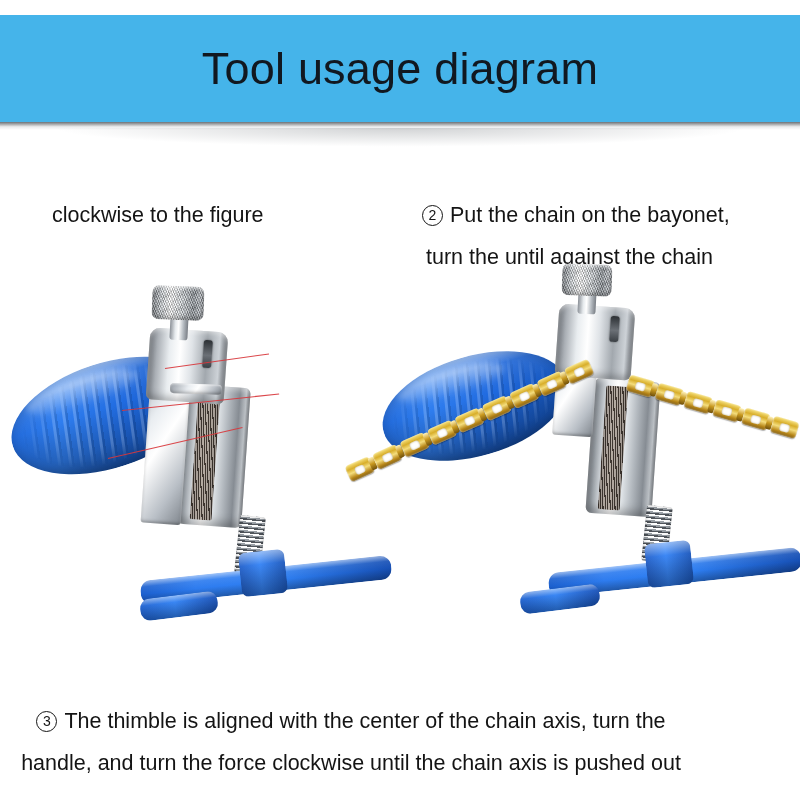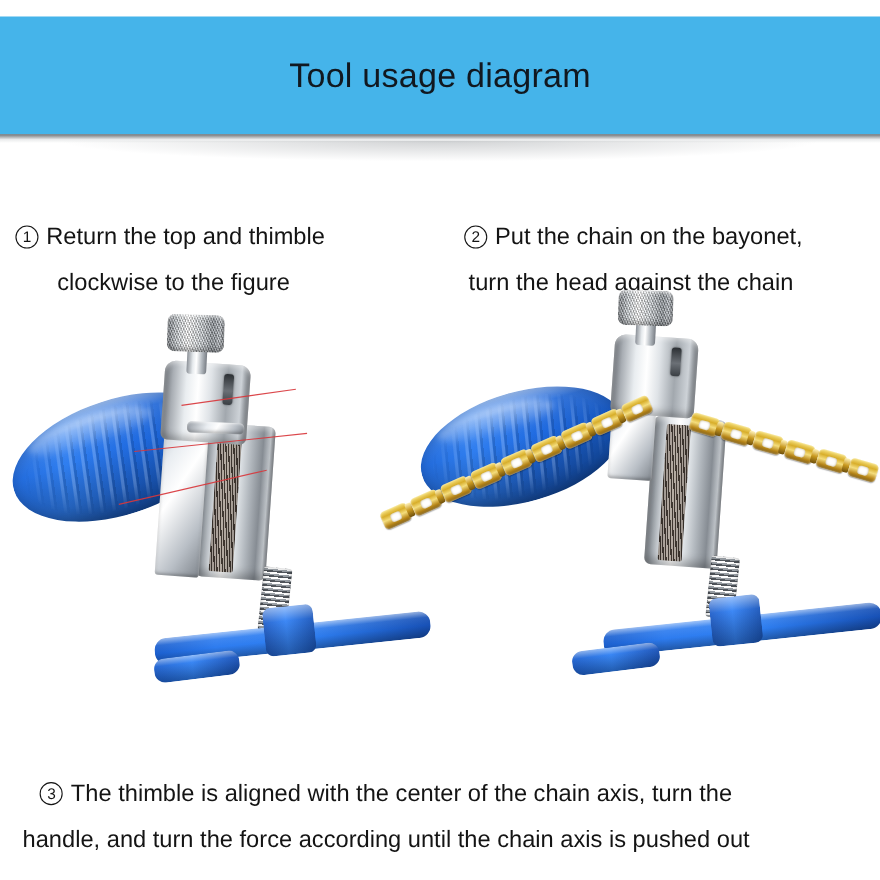--- a/index.html
+++ b/index.html
@@ -12,21 +12,21 @@
   #page { position: relative; width: 800px; height: 800px; background: #fff; }
 
   
   .banner-wrap { position: absolute; left: 0; top: 15px; width: 800px; height: 112px; }
   .banner {
     position: absolute; left: 0; top: 0; width: 800px; height: 107px;
     background: #45b4ea;
     display: flex; align-items: center; justify-content: center;
   }
   .banner-title {
-    font-size: 31px; font-weight: 400; color: #111820;
+    font-size: 45px; font-weight: 400; color: #111820;
     letter-spacing: 0.2px; line-height: 1;
     font-family: "Liberation Sans", sans-serif;
   }
   .banner-shadow {
     position: absolute; left: 0; top: 107px; width: 800px; height: 8px;
     background: linear-gradient(to bottom, rgba(60,66,72,0.75), rgba(120,126,132,0.15) 60%, rgba(255,255,255,0) 100%);
   }
   .banner-shadow-soft {
     position: absolute; left: 0; top: 113px; width: 800px; height: 26px;
     background: radial-gradient(ellipse 60% 100% at 50% 0%, rgba(90,96,102,0.28), rgba(255,255,255,0) 72%);
@@ -190,27 +190,26 @@
 
   <div class="banner-wrap">
     <div class="banner">
       <div class="banner-title">Tool usage diagram</div>
     </div>
     <div class="banner-shadow"></div>
     <div class="banner-shadow-soft"></div>
   </div>
 
   <div class="caption" id="cap1">
-    <div class="l1"><span class="circ">1</span><span>Return the top and thimble</span></div>
     <div class="l2">clockwise to the figure</div>
   </div>
 
   <div class="caption" id="cap2">
     <div class="l1"><span class="circ">2</span><span>Put the chain on the bayonet,</span></div>
-    <div class="l2">turn the head against the chain</div>
+    <div class="l2">turn the until against the chain</div>
   </div>
 
   <div class="stage">
 
     <div class="tool" style="left:0; top:0; width:400px; height:420px;">
 
       <div class="grip" style="left:8px; top:95px; width:200px; height:105px; transform:rotate(-18deg);">
         <div class="ribs"></div>
         <div class="gloss"></div>
       </div>
@@ -295,16 +294,16 @@
 
       <div class="thandle-bar" style="left:178px; top:292px; width:254px; height:24px; transform:rotate(-6deg);"></div>
       <div class="thandle-hub" style="left:276px; top:274px; width:46px; height:44px; transform:rotate(-6deg);"></div>
       <div class="tip" style="left:150px; top:320px; width:80px; height:22px; transform:rotate(-7deg);"></div>
     </div>
 
   </div>
 
   <div class="caption" id="cap3">
     <span class="l1"><span class="circ">3</span><span>The thimble is aligned with the center of the chain axis, turn the</span></span>
-    <span class="l2">handle, and turn the force according until the chain axis is pushed out</span>
+    <span class="l2">handle, and turn the force clockwise until the chain axis is pushed out</span>
   </div>
 
 </div>
 
 </body></html>

